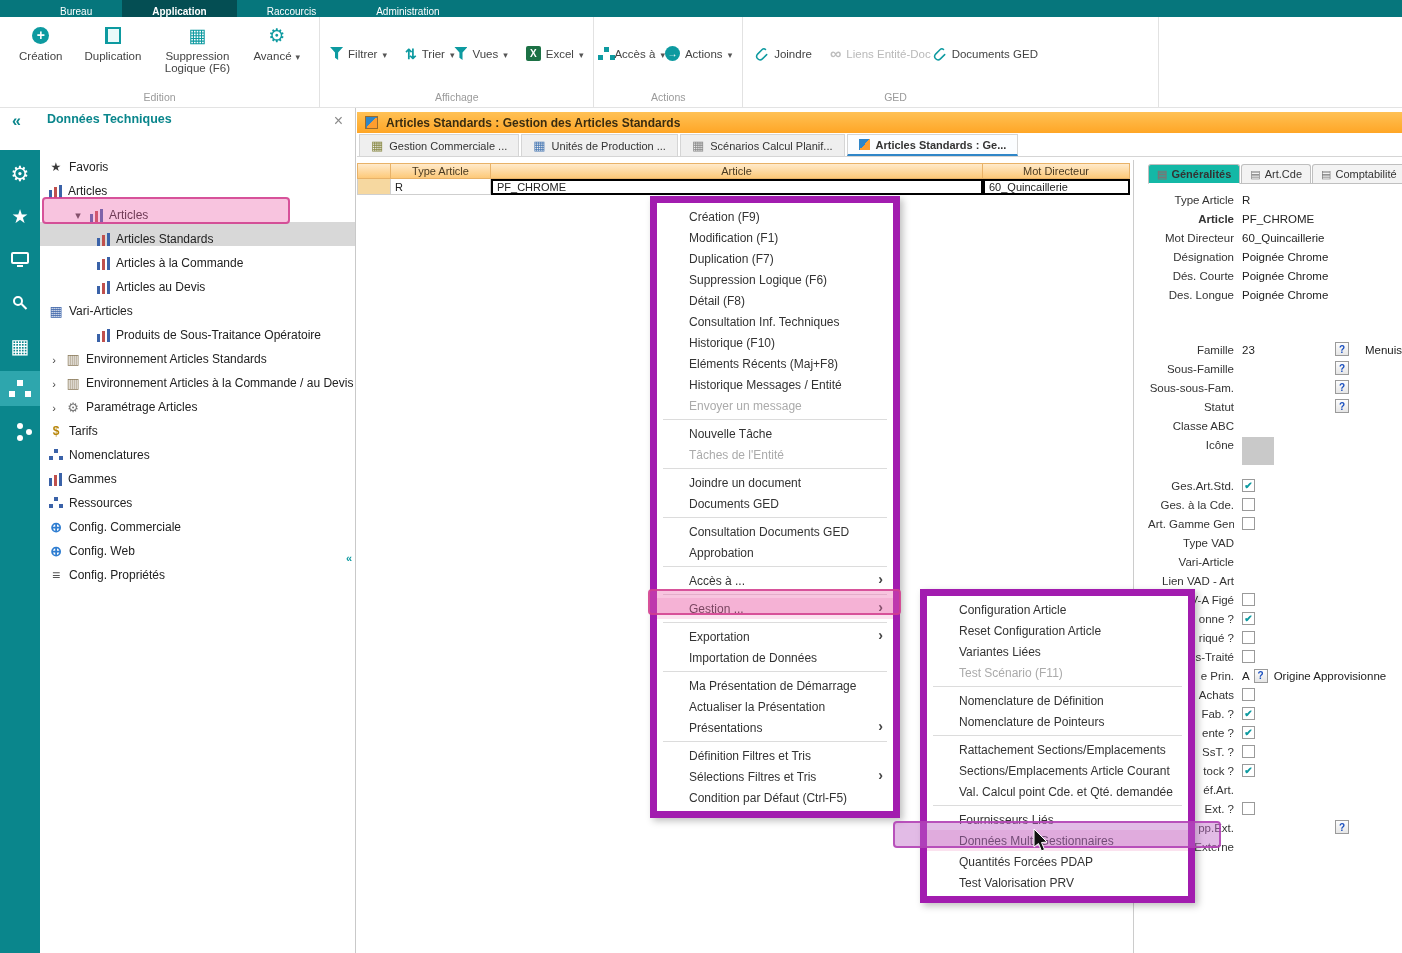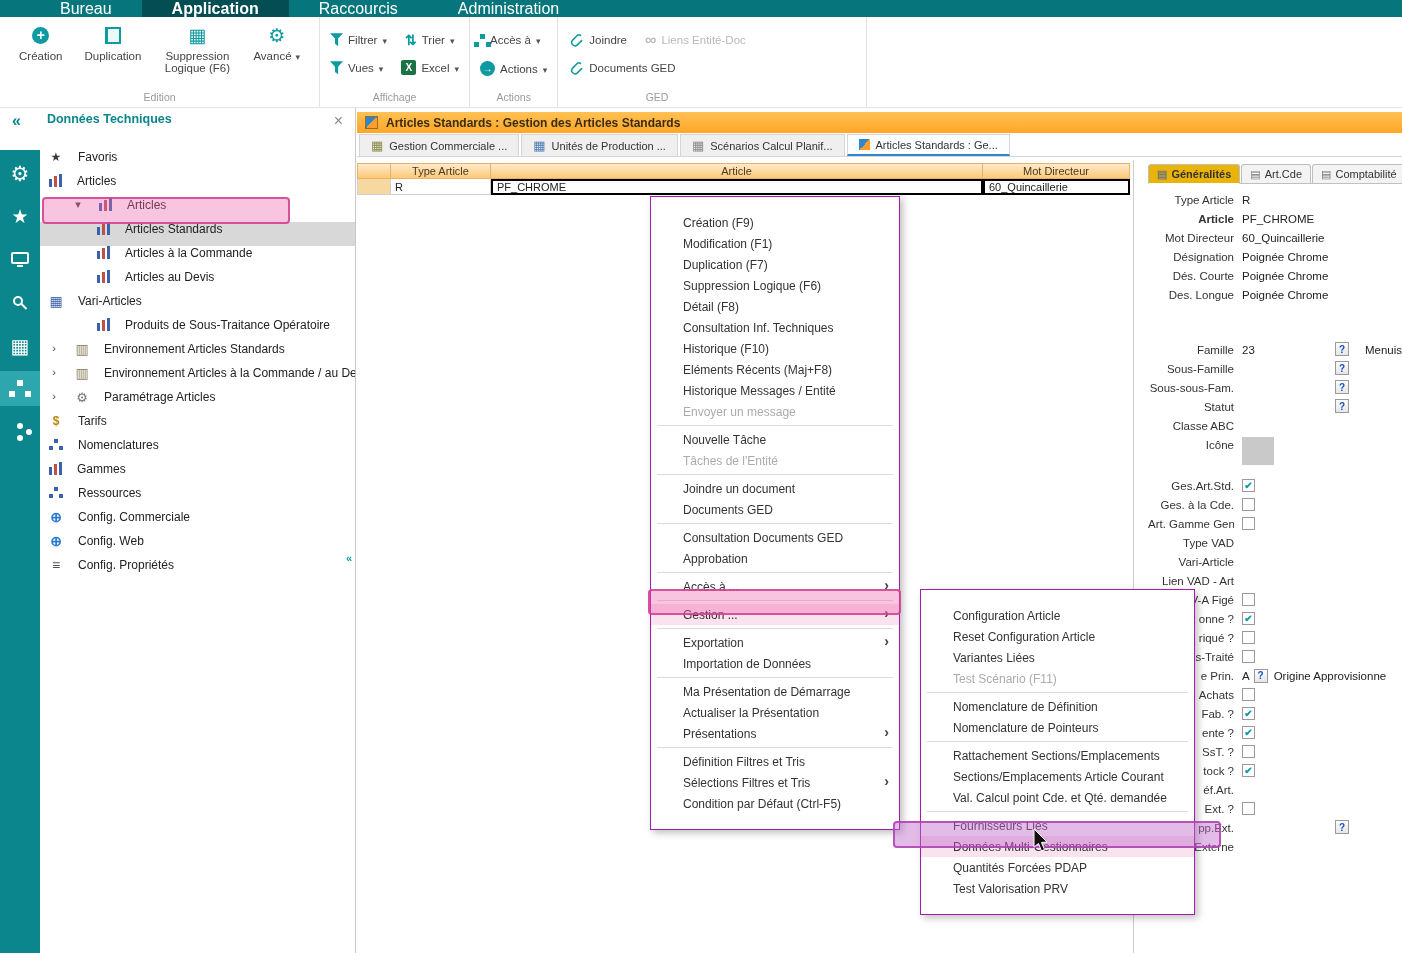--- a/index.html
+++ b/index.html
@@ -1,28 +1,28 @@
 <!DOCTYPE html>
 <html><head>
 <meta charset="utf-8">
 <style>
   *{margin:0;padding:0;box-sizing:border-box}
   html,body{width:1402px;height:953px}
   body{position:relative;font-family:"Liberation Sans",sans-serif;background:#fff;overflow:hidden;font-size:12px;color:#222}
 
   
   #topbar{position:absolute;left:0;top:0;right:0;height:17px;background:#06767c;display:flex;padding-left:30px;z-index:6}
-  .tb-tab{color:#fff;font-size:16px;padding:0 30px;display:flex;align-items:flex-start;cursor:default}
+  .tb-tab{color:#fff;font-size:10px;padding:0 30px;display:flex;align-items:flex-end;cursor:default}
   .tb-tab.f-active{background:#044e53;font-weight:bold}
 
   
   #toolbar{position:absolute;left:0;top:17px;right:0;height:91px;background:#fff;border-bottom:1px solid #e3e3e3;display:flex}
   .tb-group{display:flex;flex-direction:column;border-right:1px solid #e2e2e2;padding:2px 10px 0}
   .tb-body{flex:1;display:flex;align-items:stretch;gap:4px}
-  .tb-rows{display:flex;flex-direction:column;justify-content:space-evenly}
+  .tb-rows{display:flex;flex-direction:row;justify-content:space-evenly}
   .tb-row{display:flex;gap:18px;align-items:center}
   .tb-group-label{text-align:center;font-size:10.5px;color:#9a9a9a;padding:3px 0 4px}
   .bigbtn{display:flex;flex-direction:column;align-items:center;justify-content:flex-start;padding:7px 9px 2px;gap:6px;font-size:11.5px;color:#444;text-align:center;max-width:86px}
   .iw{height:18px;display:flex;align-items:center;justify-content:center}
   .smbtn{display:flex;align-items:center;gap:5px;font-size:11.5px;color:#444}
   .smbtn.disabled{color:#b9b9b9}
   .caret::before{content:"▾";font-size:9px;color:#555}
   .blabel{display:flex;gap:4px;align-items:center}
   .i-plus{width:17px;height:17px;border-radius:50%;background:#0d9aa0;color:#fff;font-size:14px;line-height:16px;text-align:center;font-weight:bold}
   .i-plus::before{content:"+"}
@@ -55,42 +55,42 @@
   #rail .ic-gear::before{content:"⚙";color:#fff;font-size:21px}
   #rail .ic-star::before{content:"★";color:#fff;font-size:19px}
   #rail .ic-monitor{width:18px;height:12px;border:2px solid #fff;border-radius:2px;position:relative;margin-bottom:4px}
   #rail .ic-monitor::after{content:"";position:absolute;left:4px;right:4px;bottom:-5px;height:2px;background:#fff}
   #rail .ic-search{width:10px;height:10px;border:2px solid #fff;border-radius:50%;position:relative;margin:-4px 4px 0 0}
   #rail .ic-search::after{content:"";position:absolute;width:2px;height:7px;background:#fff;right:-4px;bottom:-6px;transform:rotate(-45deg)}
   #rail .ic-table::before{content:"▦";color:#fff;font-size:20px}
   #rail .ic-sitemap{width:6px;height:6px;background:#fff;box-shadow:-8px 11px 0 #fff,8px 11px 0 #fff;margin-bottom:11px}
   #rail .ic-branch{width:6px;height:6px;border-radius:50%;background:#fff;box-shadow:0 12px 0 #fff,9px 6px 0 #fff;margin-bottom:12px}
   #tree{position:absolute;left:40px;top:150px;width:315px;bottom:0;background:#fff}
-  .tree-item{display:flex;align-items:flex-start;gap:14px;height:24px;padding-left:calc(8px + var(--lvl,0)*24px);white-space:nowrap;overflow:hidden}
+  .tree-item{display:flex;align-items:flex-end;gap:5px;height:24px;padding-left:calc(8px + var(--lvl,0)*24px);white-space:nowrap;overflow:hidden}
   .tree-item.f-selected{background:#d8d8d8}
   .tw{width:12px;text-align:center;color:#444;font-size:11px;flex:none}
   .ticon{width:16px;height:14px;display:inline-flex;align-items:center;justify-content:center;flex:none}
   #tree .ic-star::before{content:"★";color:#3a3a3a;font-size:12px}
   .ic-chart{background:linear-gradient(#3a62a8,#3a62a8) 1px 5px/3px 8px no-repeat,linear-gradient(#c0504d,#c0504d) 6px 2px/3px 11px no-repeat,linear-gradient(#3a62a8,#3a62a8) 11px 0/3px 13px no-repeat;width:15px;height:13px}
   .ic-grid::before{content:"▦";color:#3a62a8;font-size:14px}
   .ic-factory::before{content:"▥";color:#8a7a5a;font-size:14px}
   .ic-wrench::before{content:"⚙";color:#777;font-size:13px}
   .ic-price::before{content:"$";color:#b8860b;font-weight:bold;font-size:12px}
   .ic-people::before{content:"";display:block;width:4px;height:4px;background:#3a62a8;box-shadow:-5px 7px 0 #3a62a8,5px 7px 0 #3a62a8;transform:translateY(-4px)}
   .ic-globe::before{content:"⊕";color:#2e7dd1;font-size:14px;font-weight:bold}
   .ic-list::before{content:"≡";color:#555;font-size:14px;font-weight:bold}
   #splitter-handle{position:absolute;left:346px;top:552px;color:#0d9aa0;font-size:11px;font-weight:bold;z-index:7}
   #splitter-handle::before{content:"«"}
 
   
   #main-header{position:absolute;left:357px;top:112px;right:0;height:21px;background:linear-gradient(180deg,#ffc155,#ffa626);display:flex;align-items:center;gap:8px;padding-left:8px;font-size:12px;font-weight:bold;color:#3a2c10}
   .i-cube{width:13px;height:13px;background:linear-gradient(135deg,#2f86c8 0 50%,#ff9d2e 50% 100%);border:1px solid #9a6a2a;flex:none}
   #doc-tabs{position:absolute;left:357px;top:134px;right:0;height:23px;background:#fff;border-bottom:1px solid #d5d5d5;display:flex;gap:2px;padding-left:2px}
   .dtab{display:flex;align-items:center;gap:6px;padding:0 11px;background:#efefef;border:1px solid #d5d5d5;border-bottom:none;font-size:11px;color:#333;white-space:nowrap}
-  .dtab.f-active{background:#fbfdff;border-bottom:2px solid #2f86c8;font-weight:normal}
+  .dtab.f-active{background:#fbfdff;border-bottom:2px solid #2f86c8;font-weight:bold}
   .dti{display:inline-flex;align-items:center;justify-content:center}
   .dti::before{content:"▦";font-size:13px;line-height:1}
   .dtab:nth-of-type(1) .dti::before{color:#8a8a46}
   .dtab:nth-of-type(2) .dti::before{color:#4a7ab5}
   .dtab:nth-of-type(3) .dti::before{color:#8a8a8a}
   .dtab:nth-of-type(4) .dti{width:11px;height:11px;background:linear-gradient(135deg,#2f86c8 50%,#ff9d2e 50%)}
   .dtab:nth-of-type(4) .dti::before{content:""}
 
   #grid-header{position:absolute;left:357px;top:163px;height:16px;display:flex}
   .gh{background:linear-gradient(#ffeacb,#fdc979);border:1px solid #e8b268;border-left:none;font-size:11px;display:flex;align-items:center;justify-content:center;color:#4a3a20}
@@ -98,36 +98,36 @@
   #grid-row{position:absolute;left:357px;top:179px;height:16px;display:flex}
   .gc{font-size:11px;display:flex;align-items:center;padding:0 4px;border:1px solid #cfcfcf;border-top:none;border-left:none;background:#fff;white-space:nowrap;overflow:hidden}
   .gc.sel{background:#f6d8a0;border-left:1px solid #cfcfcf}
   .gc.focus{border:2px solid #000}
   .w-sel{width:34px}.w-type{width:100px}.w-article{width:492px}.w-mot{width:147px}
 
   
   #panel{position:absolute;left:1133px;top:160px;right:0;bottom:0;background:#fff;border-left:1px solid #ccc;padding-top:4px}
   #panel-tabs{display:flex;margin-left:14px;gap:1px;border-bottom:1px solid #c0c0c0;height:20px}
   .ptab{display:flex;align-items:center;gap:4px;padding:0 8px;border:1px solid #bfbfbf;border-bottom:none;background:#f3f3f3;font-size:11px;color:#333;border-radius:3px 3px 0 0;white-space:nowrap}
-  .ptab.f-active{background:#eab308;font-weight:bold;margin-bottom:-1px;border-bottom:1px solid #fff}
+  .ptab.f-active{background:#14b8a6;font-weight:bold;margin-bottom:-1px;border-bottom:1px solid #fff}
   .pticon::before{content:"▤";font-size:11px;color:#777}
   #panel-fields{margin-top:6px;padding-left:14px}
   .pf-row{display:flex;align-items:center;height:19px;font-size:11.5px;position:relative}
   .pf-label{width:86px;text-align:right;color:#333;margin-right:8px;white-space:nowrap;overflow:hidden;flex:none}
   .f-bold .pf-label{font-weight:bold}
   .pf-value{color:#222;white-space:nowrap}
   .cb{width:13px;height:13px;border:1px solid #9a9a9a;background:#fff;font-size:10px;color:#0d9aa0;display:inline-flex;align-items:center;justify-content:center;font-weight:bold;flex:none}
   .pf-q{width:14px;height:14px;border:1px solid #9a9a9a;background:linear-gradient(#fdfdfd,#e6e6e6);font-size:10px;color:#1a4fbf;display:inline-flex;align-items:center;justify-content:center;margin-left:4px;font-weight:bold;flex:none}
   .f-qfar .pf-q{position:absolute;left:187px;top:2px;margin:0}
   .f-qfar .pf-extra{position:absolute;left:211px;white-space:nowrap}
   .pf-extra{margin-left:6px;white-space:nowrap;color:#222}
   .pf-ibox{width:32px;height:28px;background:#c9c9c9;align-self:flex-start;margin-top:2px;font-size:0;flex:none}
 
   
-  .menu{position:absolute;background:#fff;border:1px solid #a21caf;box-shadow:3px 3px 7px rgba(0,0,0,.25);padding:15px 0}
+  .menu{position:absolute;background:#fff;border:7px solid #a21caf;box-shadow:3px 3px 7px rgba(0,0,0,.25);padding:3px 0}
   #context-menu{left:650px;top:196px;width:250px;z-index:20}
   #submenu{left:920px;top:589px;width:275px;z-index:25}
   .menu-item{height:21px;display:flex;align-items:center;padding:0 12px 0 32px;font-size:12px;color:#333;position:relative;white-space:nowrap}
   .menu-item.f-sub::after{content:"›";position:absolute;right:10px;font-size:14px;font-weight:bold;color:#444;top:1px}
   .menu-item.f-disabled{color:#ababab}
   .menu-item.f-hl{background:rgba(240,140,190,.25)}
   .sep{height:1px;background:#dcdcdc;margin:3px 6px}
   .gap{width:100%}
 
   

